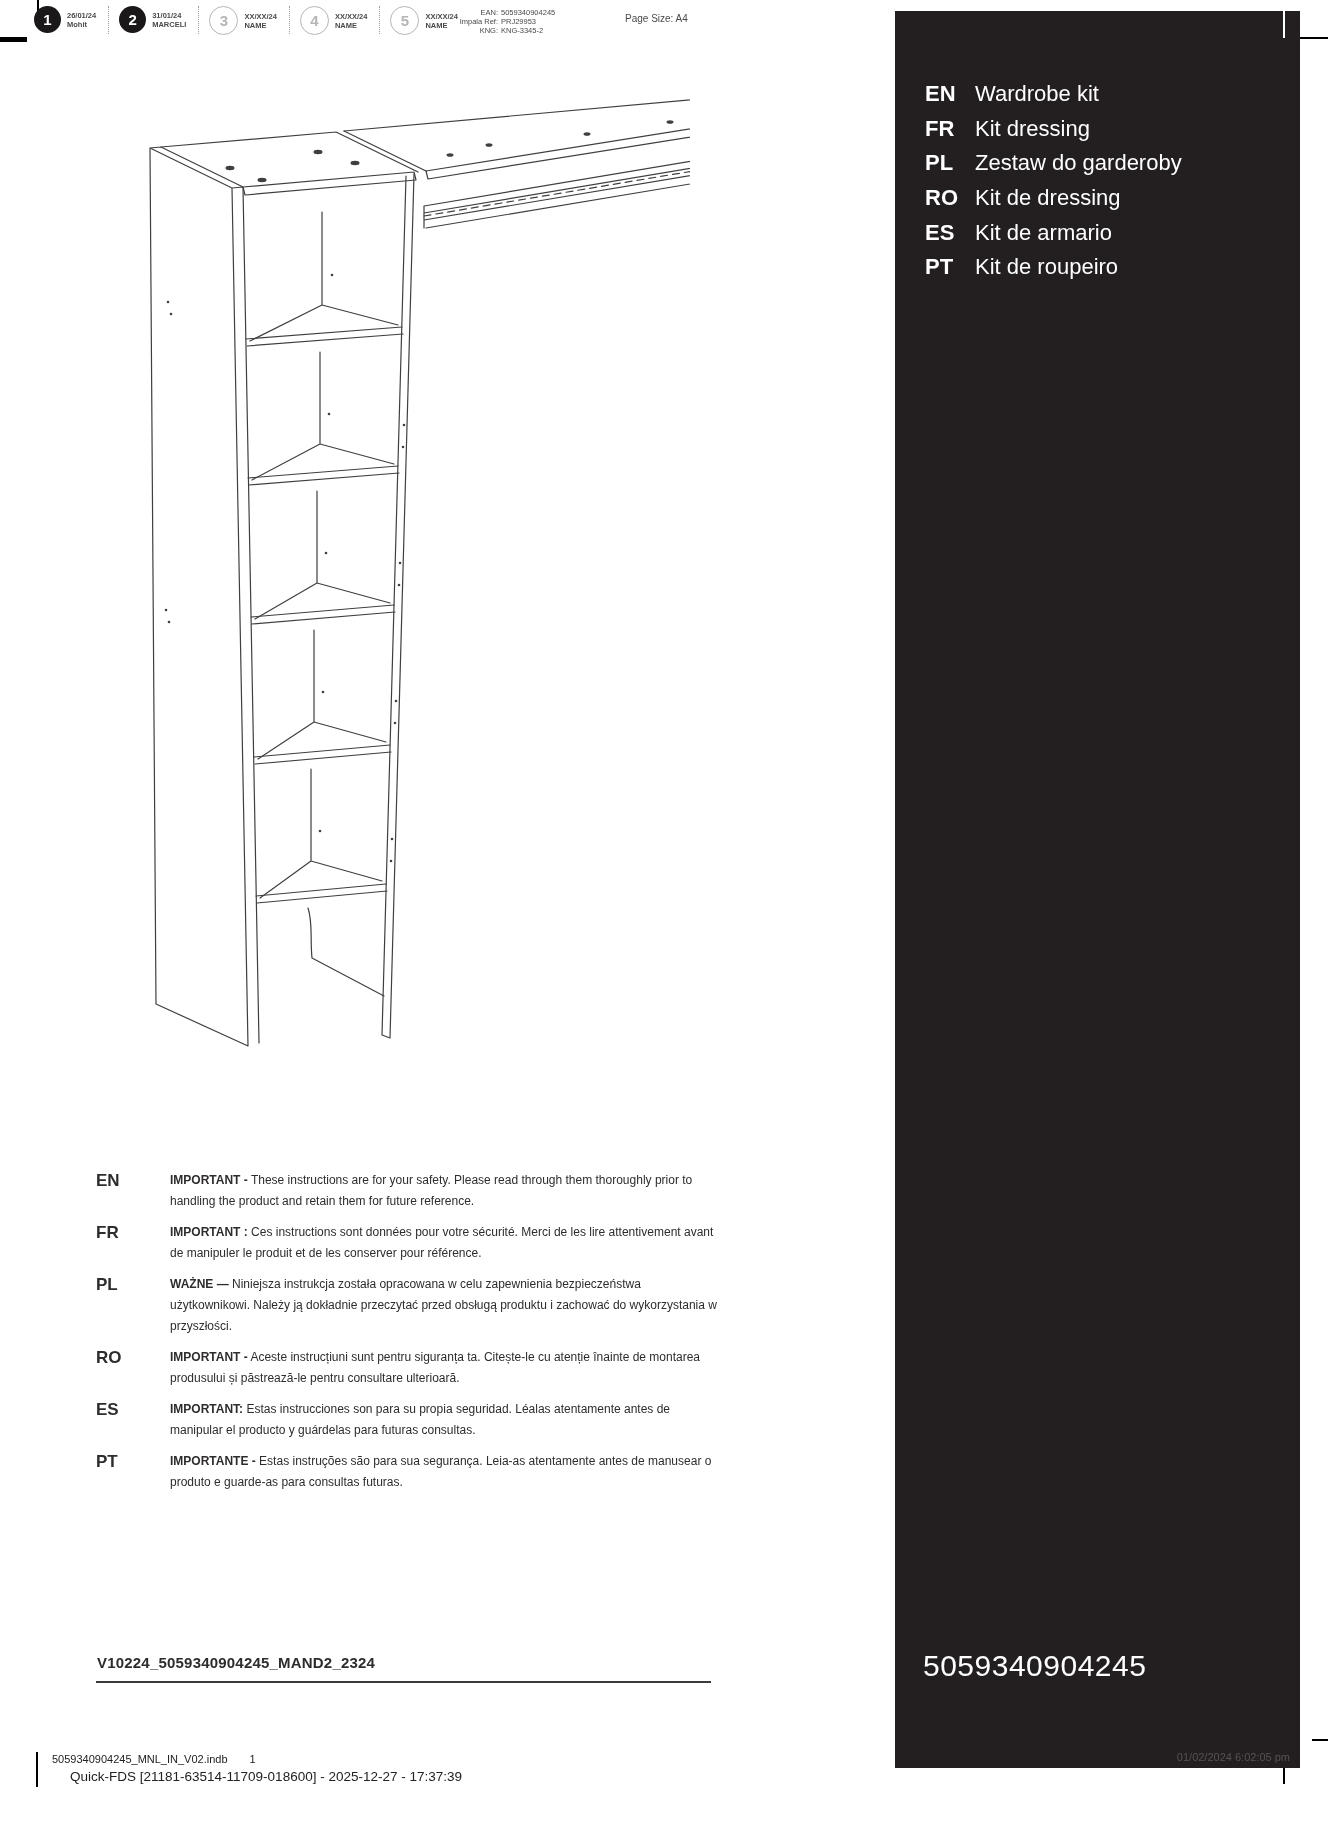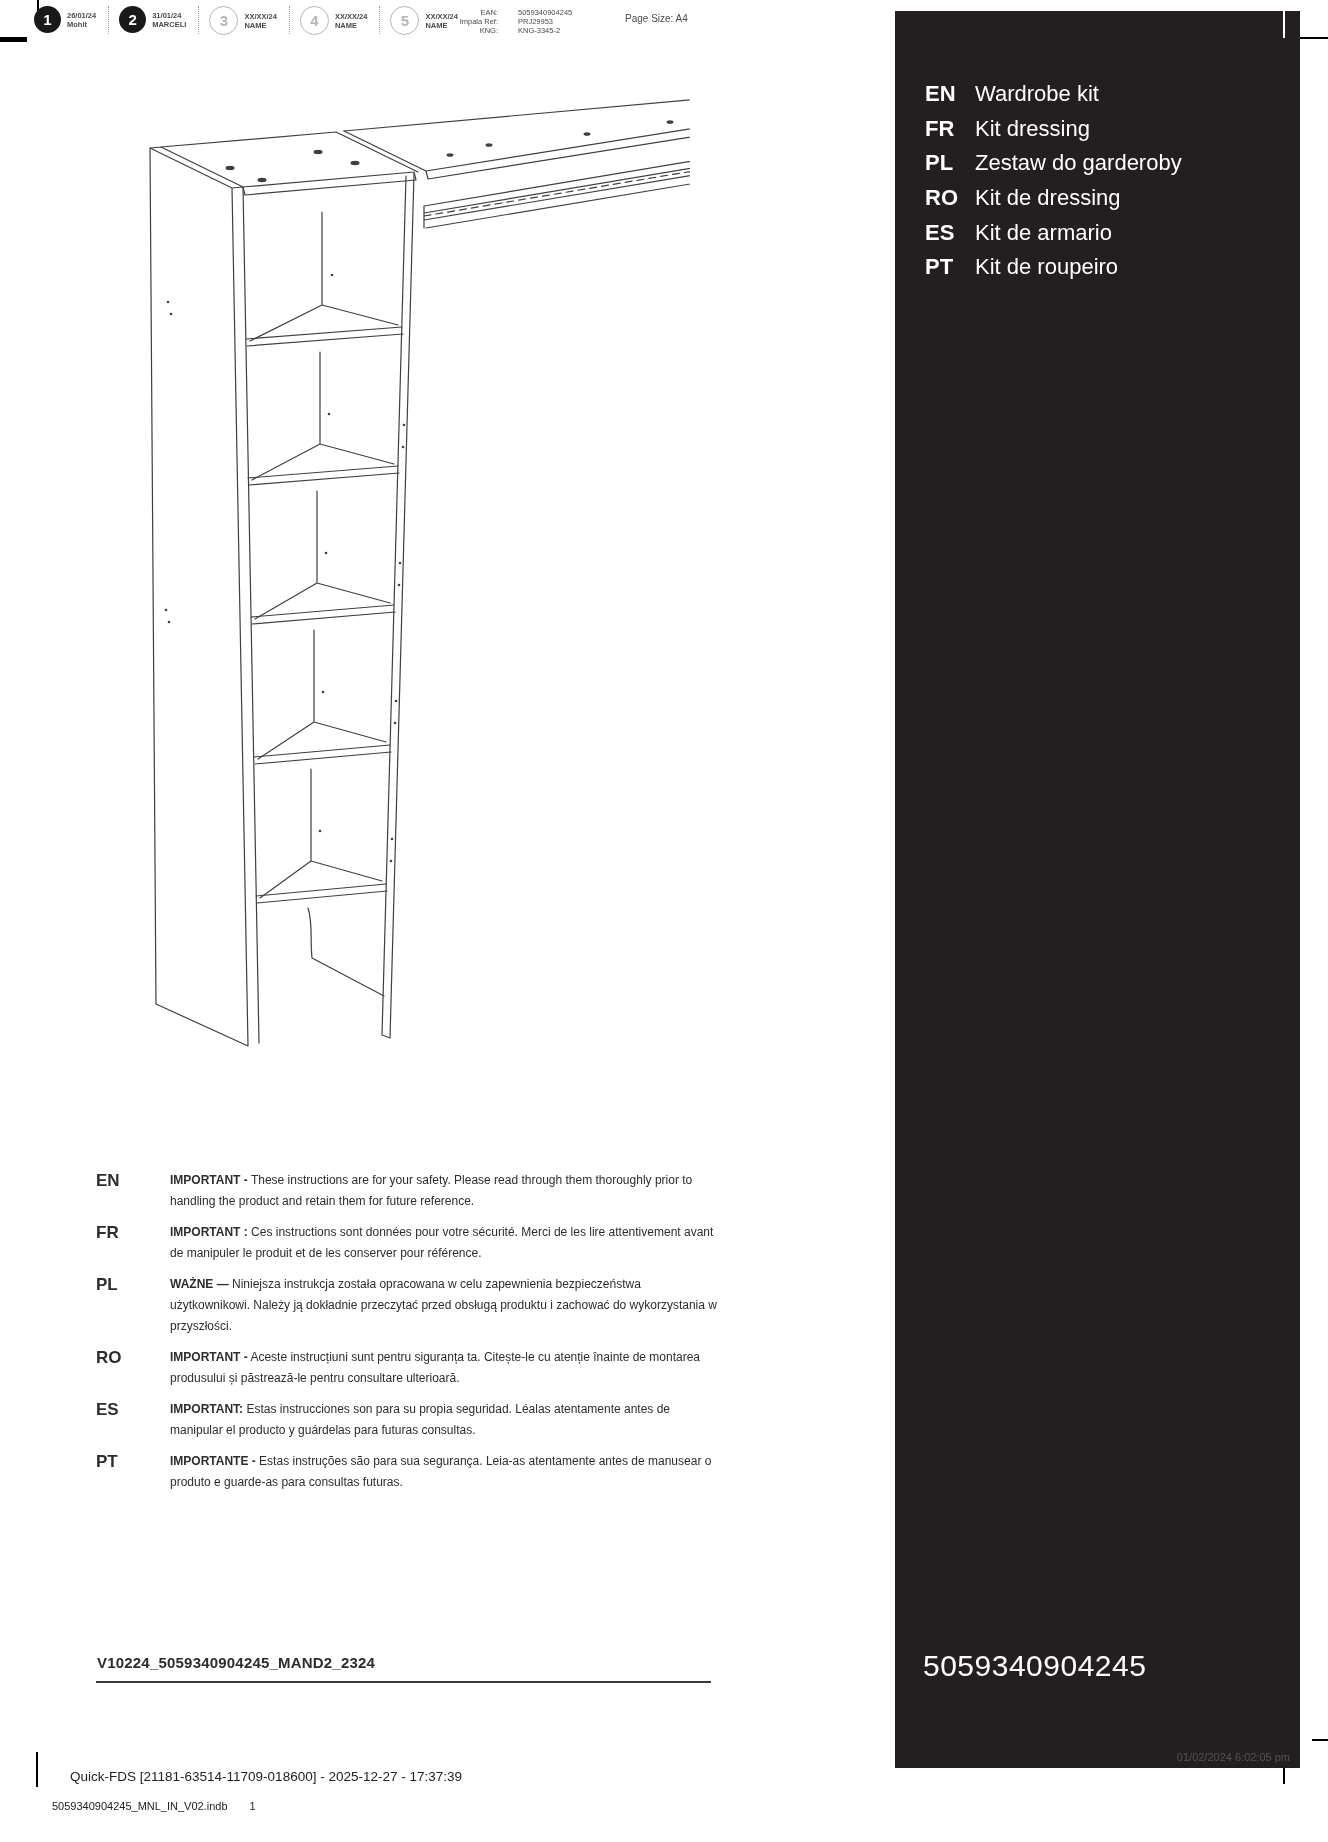--- a/index.html
+++ b/index.html
@@ -9,21 +9,21 @@
   .rev-strip{position:absolute;left:34px;top:6px;display:flex;align-items:flex-start;}
   .rev-item{display:flex;align-items:center;margin-right:10px;}
   .rev-circle{width:27px;height:27px;border-radius:50%;display:flex;align-items:center;justify-content:center;
               font-weight:bold;font-size:15px;flex:0 0 auto;}
   .rev-circle.filled{background:#1b1819;color:#fff;}
   .rev-circle.empty{background:#fff;color:#b5b5b5;border:1.5px solid #b5b5b5;}
   .rev-meta{margin-left:6px;font-size:7.5px;line-height:9px;color:#4a4a4a;white-space:nowrap;font-weight:bold;}
   .rev-sep{border-left:1px dotted #9a9a9a;height:28px;margin:0 10px 0 2px;}
   .ref-block{position:absolute;left:452px;top:8px;font-size:7.5px;line-height:9px;color:#4a4a4a;}
   .ref-row{display:flex;}
-  .ref-label{width:46px;text-align:right;padding-right:20px;}
+  .ref-label{width:46px;text-align:right;padding-right:3px;}
   .page-size{position:absolute;left:625px;top:13px;font-size:10px;color:#4a4a4a;}
   
   .mark{position:absolute;background:#000;}
   .mark.white{background:#fff;}
   
   .band{position:absolute;left:895px;top:11px;width:405px;height:1757px;}
   .lang-list{position:absolute;left:30px;top:66px;}
   .lang-row{display:flex;height:34.6px;align-items:center;color:#fff;font-size:22px;}
   .lang-code{width:50px;font-weight:bold;}
   .lang-title{white-space:nowrap;}
@@ -31,21 +31,21 @@
   .band-stamp{position:absolute;right:10px;top:1740px;font-size:11px;color:#565152;white-space:nowrap;}
   
   .notices{position:absolute;left:96px;top:1170px;width:625px;}
   .notice{display:flex;margin-bottom:10px;}
   .notice-code{width:38px;flex:0 0 auto;font-weight:bold;font-size:17px;padding-top:1px;}
   .notice-text{font-size:12px;line-height:21px;width:585px;margin-left:36px;}
   .notice-text b{font-weight:bold;}
   
   .version{position:absolute;left:97px;top:1654px;font-weight:bold;font-size:15px;letter-spacing:0.2px;}
   .version-rule{position:absolute;left:96px;top:1681px;width:615px;height:1.5px;background:#3a3a3a;}
-  .footer-file{position:absolute;left:52px;top:1753px;font-size:11px;color:#222;margin-top:47px;}
+  .footer-file{position:absolute;left:52px;top:1753px;font-size:11px;color:#222;}
   .footer-file .pagenum{margin-left:22px;}
   .footer-quickfds{position:absolute;left:70px;top:1769px;font-size:13.5px;color:#222;white-space:nowrap;}
   
   .diagram{position:absolute;left:110px;top:95px;}
 </style>
 </head>
 <body>
 
 <div class="sheet">
 

